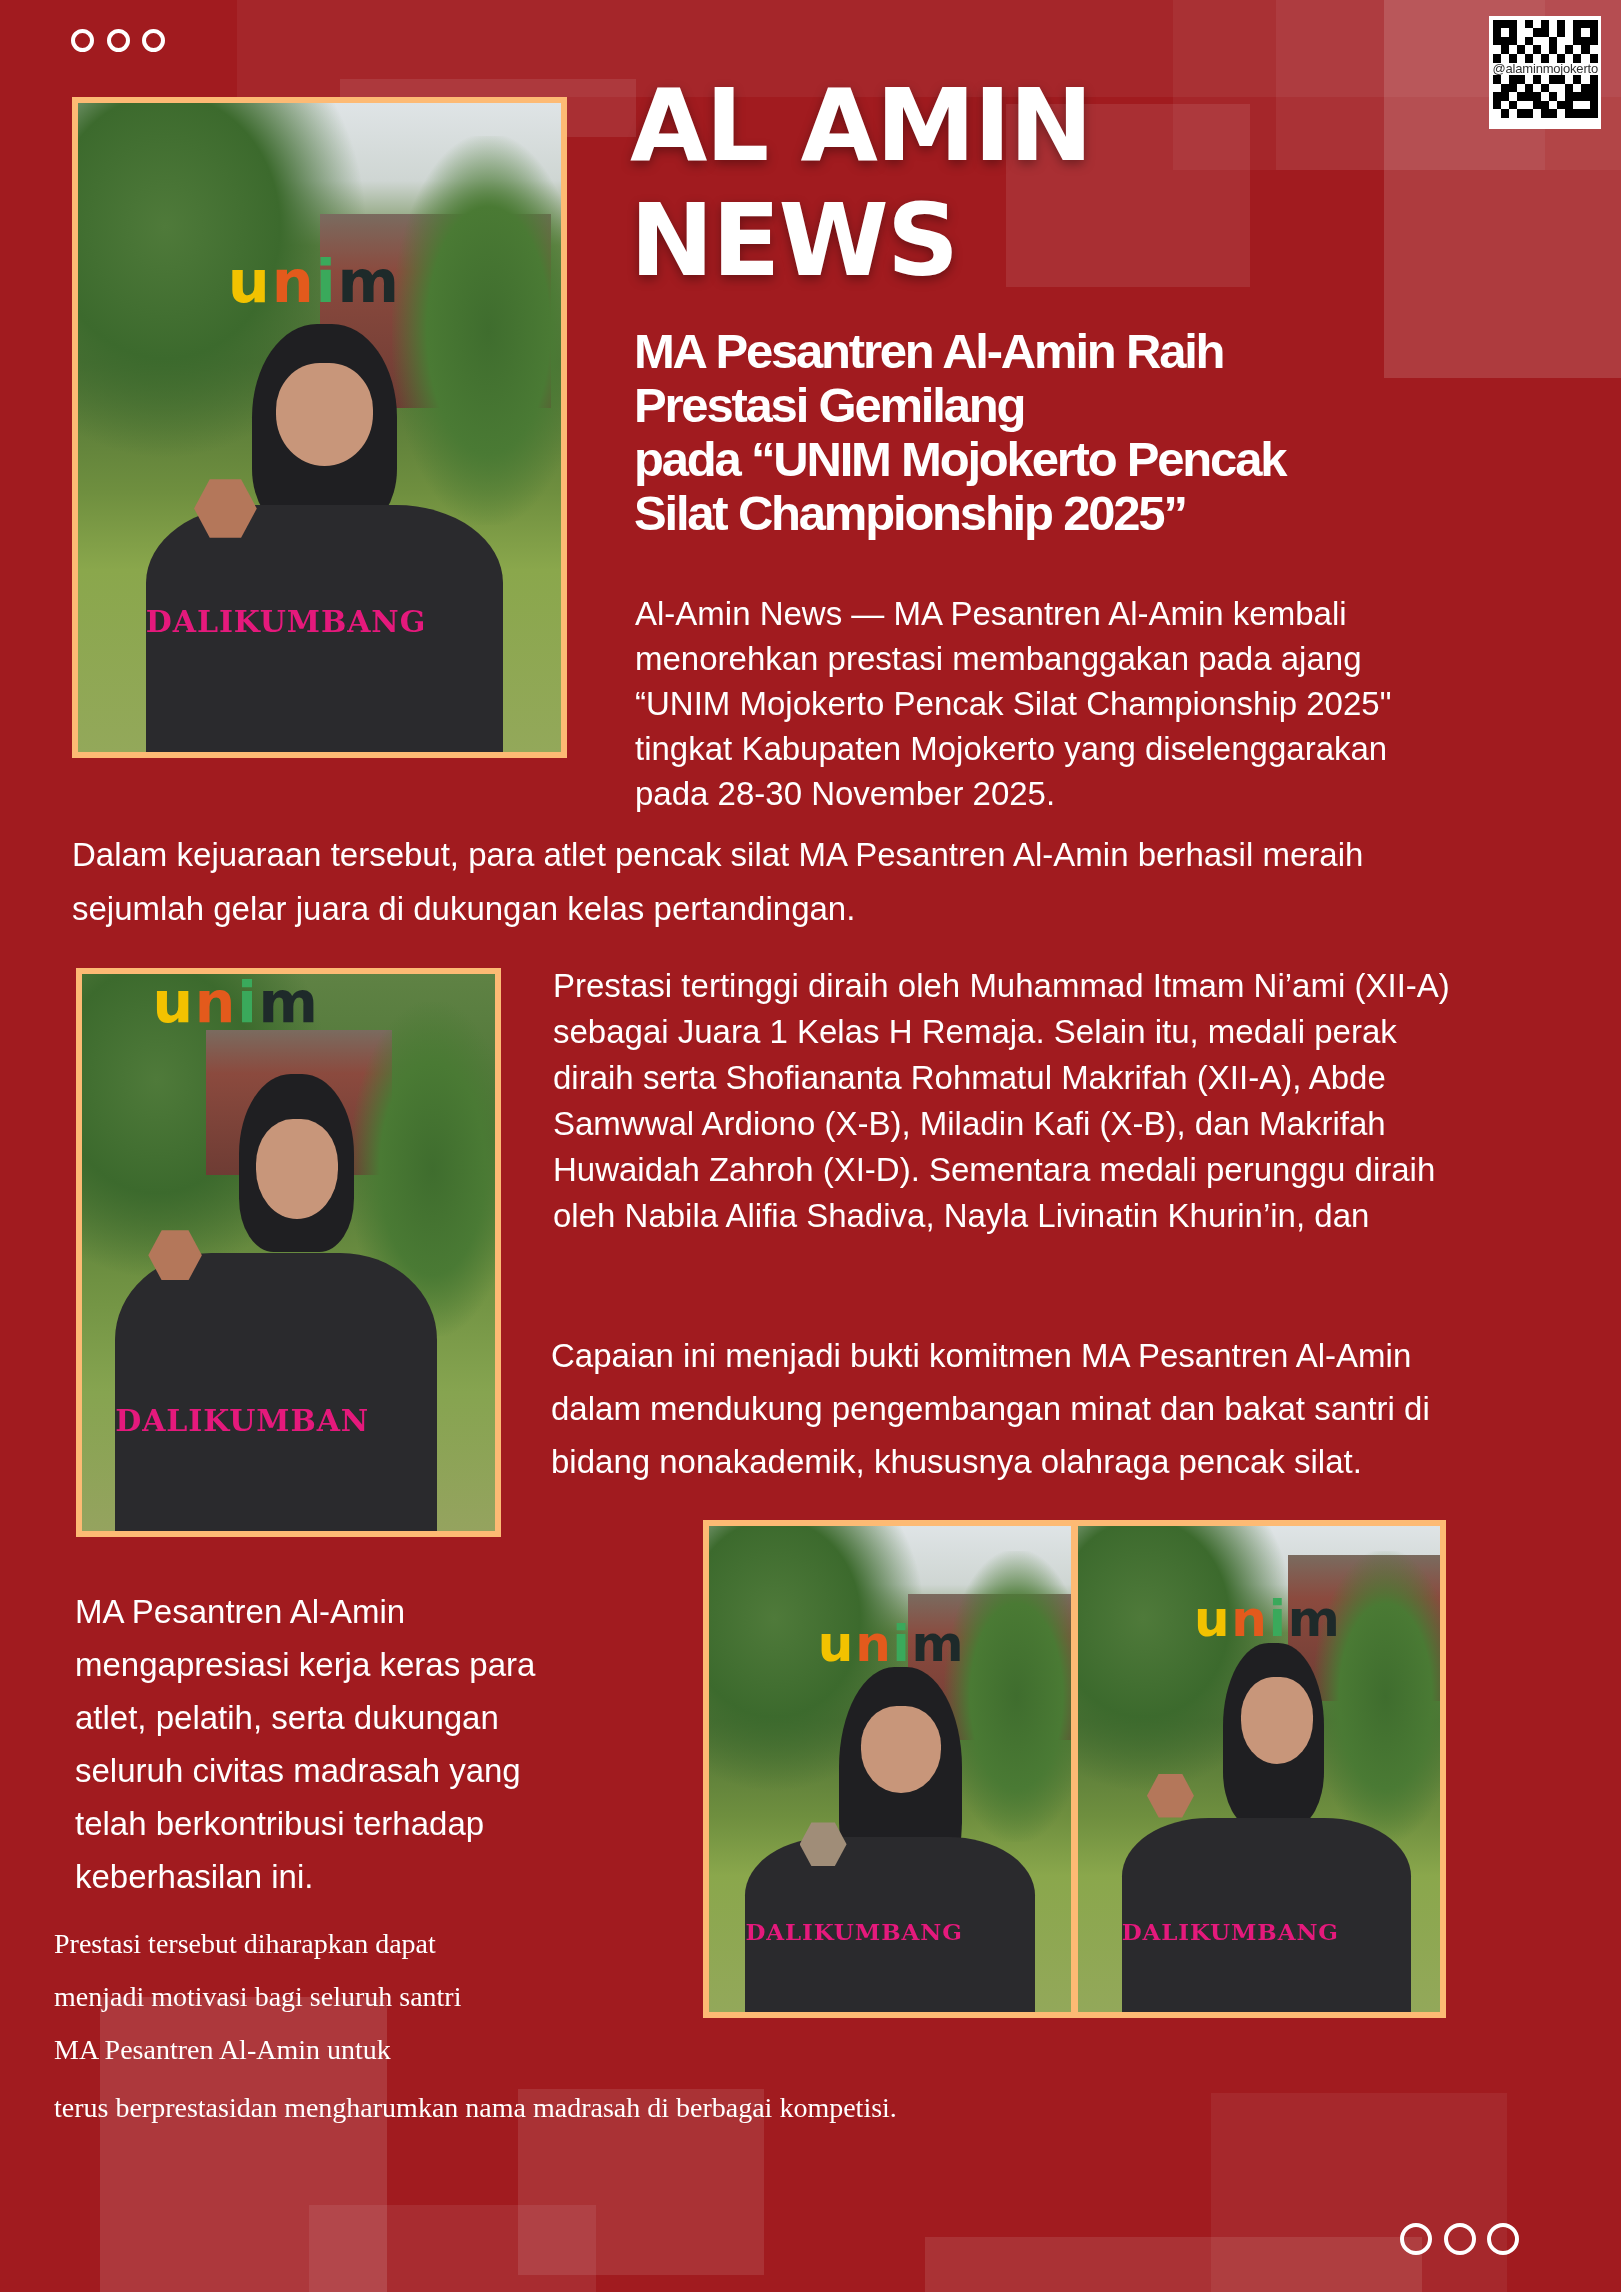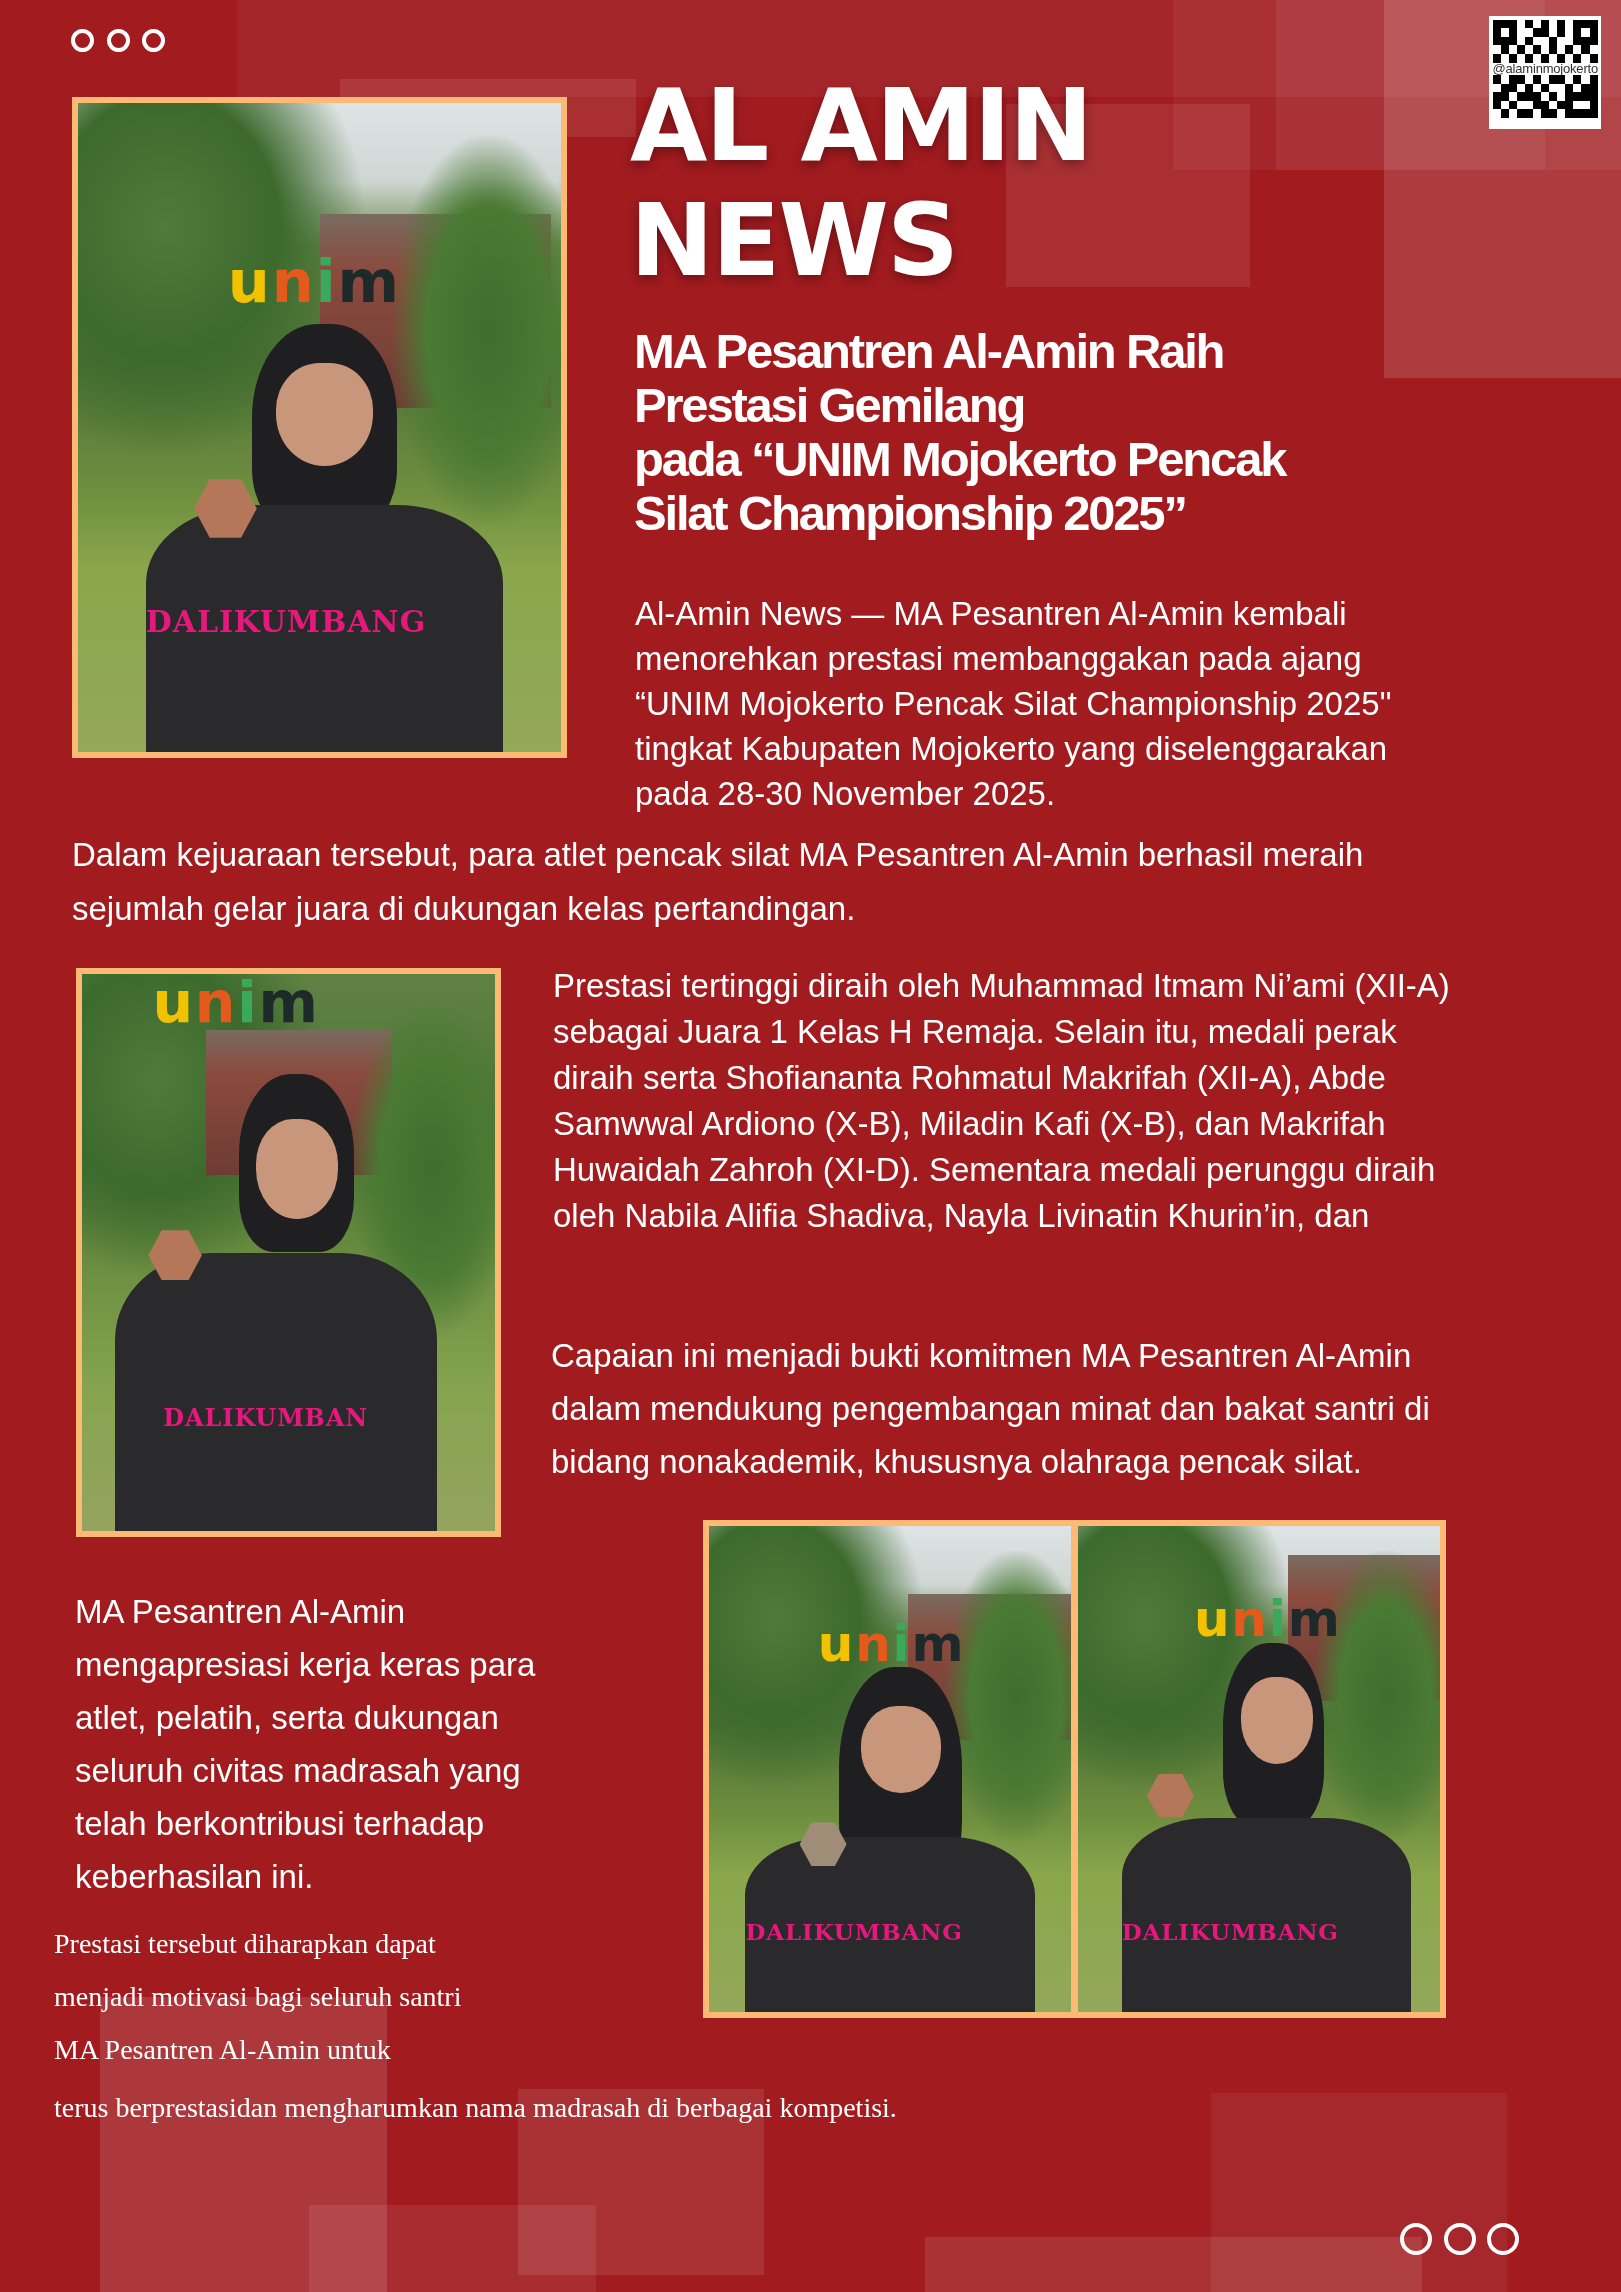--- a/index.html
+++ b/index.html
@@ -294,21 +294,21 @@
 
 <div class="photo" style="left:76px;top:968px;width:425px;height:569px;">
   <div class="img" style="background:linear-gradient(180deg,#5f8244 0%,#4c7335 30%,#6f9142 55%,#86a450 75%,#95a35f 100%);">
     <div class="palm"></div>
     <div class="building" style="top:10%;left:30%;width:45%;height:26%;"></div>
     <div class="tree"></div>
     <div class="sign" style="font-size:57px;left:17%;top:0%;"><span class="u">u</span><span class="n">n</span><span class="i">i</span><span class="m">m</span></div>
     <div class="hijab" style="left:38%;top:18%;width:28%;height:32%;"></div>
     <div class="face" style="left:42%;top:26%;width:20%;height:18%;"></div>
     <div class="jersey" style="top:50%;left:8%;width:78%;height:52%;">
-      <div class="jersey-text" style="font-size:24px;top:52%;padding-left:48px;">DALIKUMBAN</div>
+      <div class="jersey-text" style="font-size:30px;top:52%;">DALIKUMBAN</div>
     </div>
     <div class="medal" style="left:16%;top:46%;"></div>
   </div>
 </div>
 
 <div class="para p3">
   <div class="line">Prestasi tertinggi diraih oleh Muhammad Itmam Ni’ami (XII-A)</div>
   <div class="line">sebagai Juara 1 Kelas H Remaja. Selain itu, medali perak</div>
   <div class="line">diraih serta Shofiananta Rohmatul Makrifah (XII-A), Abde</div>
   <div class="line">Samwwal Ardiono (X-B), Miladin Kafi (X-B), dan Makrifah</div>

